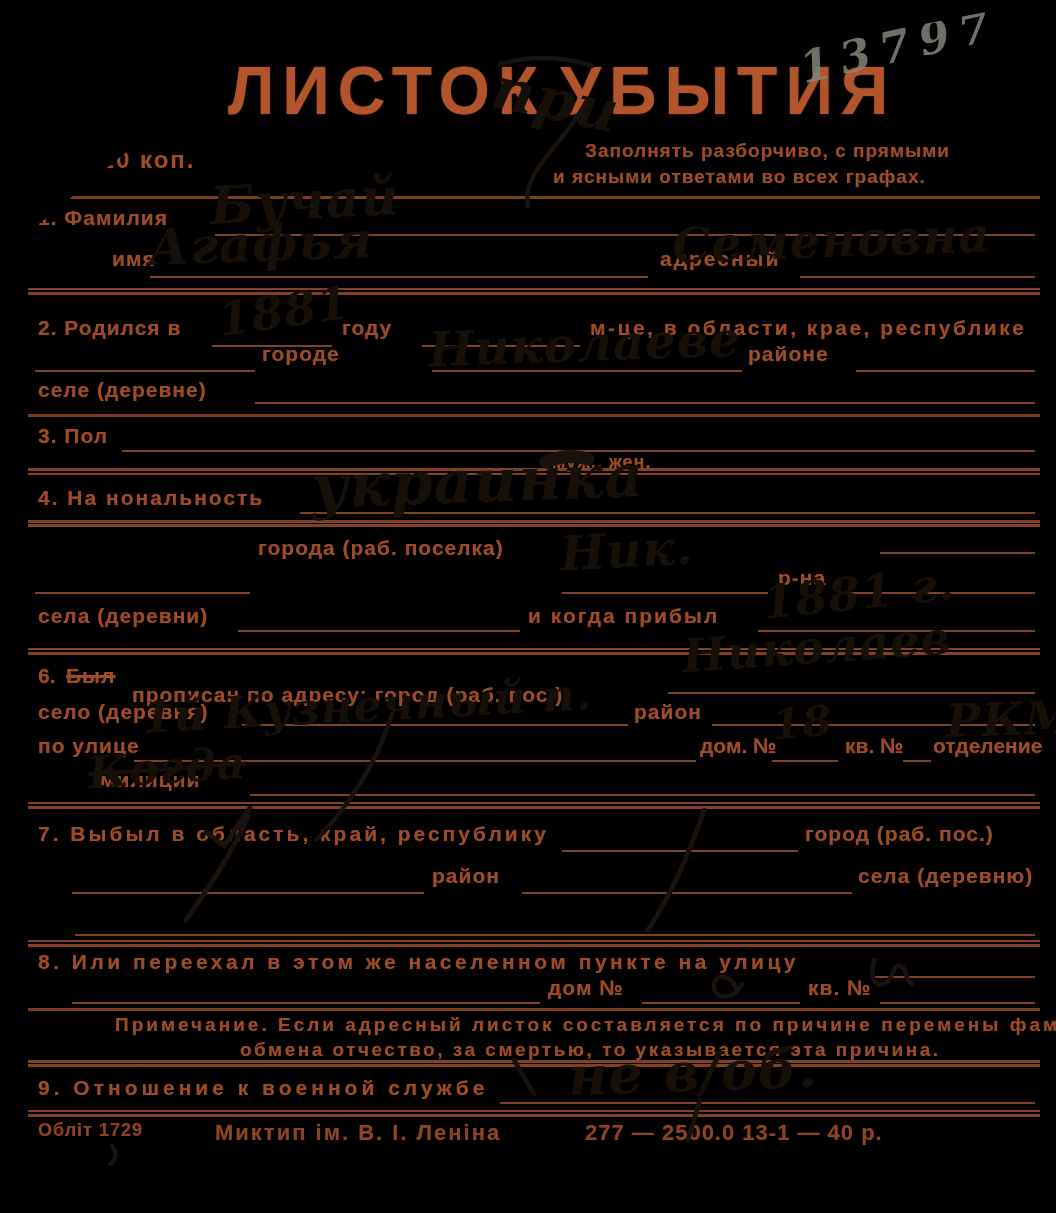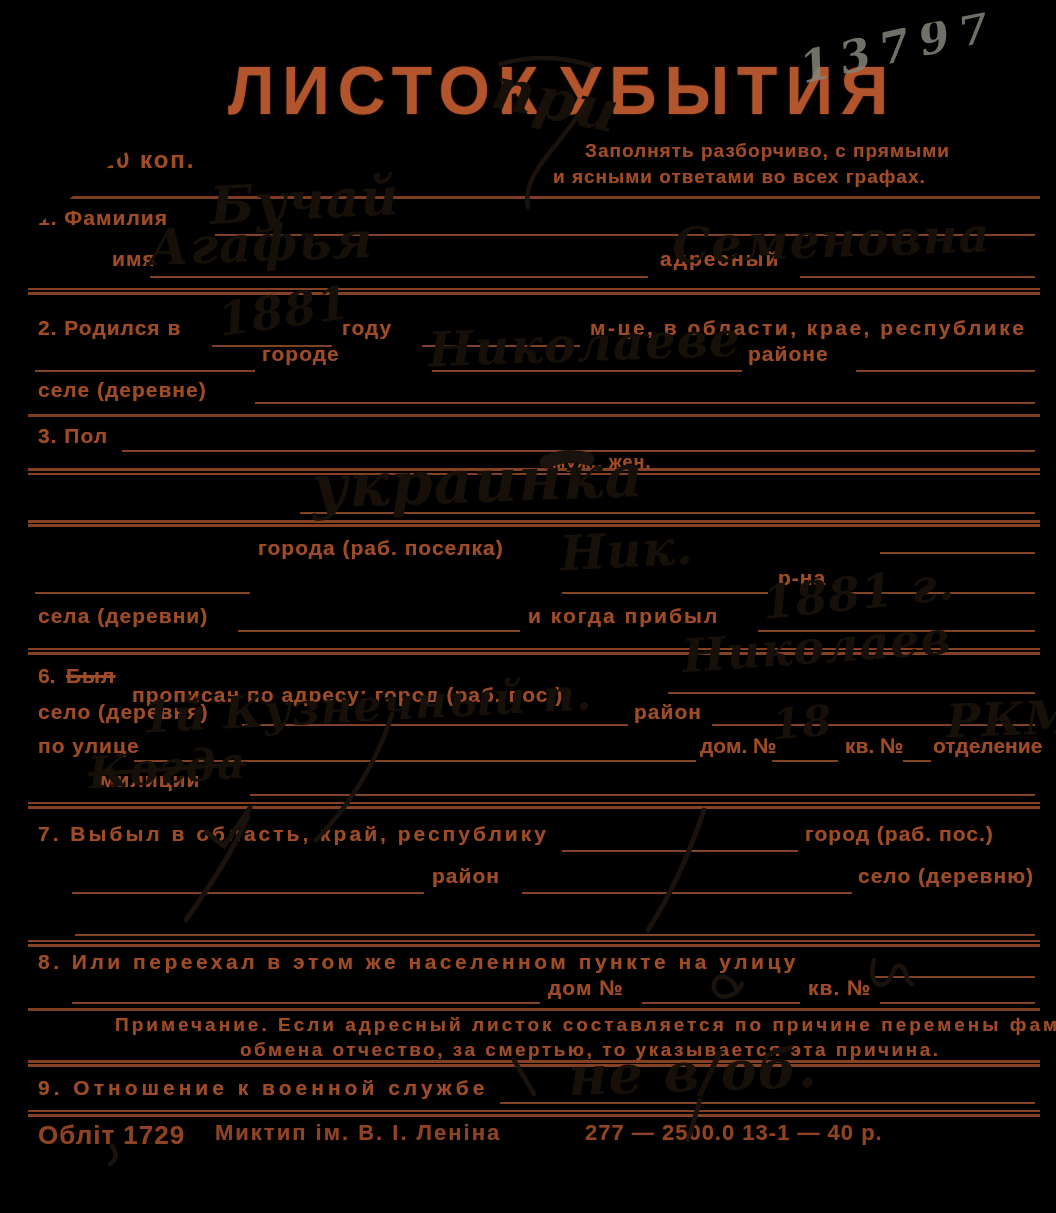--- a/index.html
+++ b/index.html
@@ -66,20 +66,21 @@
   <div class="ul" style="left:856px;width:179px;top:370px"></div>
   <span class="pr" style="left:38px;top:378px;font-size:21px;letter-spacing:1px">селе (деревне)</span>
   <div class="ul" style="left:255px;width:780px;top:402px"></div>
   <div class="rule1" style="top:414px"></div>
 
   <span class="pr" style="left:38px;top:424px;font-size:21px;letter-spacing:1px">3. Пол</span>
   <div class="ul" style="left:122px;width:913px;top:450px"></div>
   <span class="pr" style="left:552px;top:452px;font-size:18px;letter-spacing:1px">муж., жен.</span>
   <div class="rule2" style="top:468px"></div>
 
+  <span class="pr" style="left:38px;top:486px;font-size:21px;letter-spacing:2px">4. На нональность</span>
   <div class="ul" style="left:300px;width:735px;top:512px"></div>
   <div class="rule2" style="top:520px"></div>
 
   <div class="ul" style="left:880px;width:155px;top:552px"></div>
   <div class="ul" style="left:35px;width:215px;top:592px"></div>
   <span class="pr" style="left:258px;top:536px;font-size:21px;letter-spacing:1px">города (раб. поселка)</span>
   <div class="ul" style="left:562px;width:206px;top:592px"></div>
   <span class="pr" style="left:778px;top:566px;font-size:21px;letter-spacing:1px">р-на</span>
   <div class="ul" style="left:840px;width:195px;top:592px"></div>
   <span class="pr" style="left:38px;top:604px;font-size:21px;letter-spacing:1px">села (деревни)</span>
@@ -106,42 +107,42 @@
   <span class="pr" style="left:100px;top:768px;font-size:21px;letter-spacing:1px">милиции</span>
   <div class="ul" style="left:250px;width:785px;top:794px"></div>
   <div class="rule2" style="top:802px"></div>
 
   <span class="pr" style="left:38px;top:822px;font-size:21px;letter-spacing:3px">7. Выбыл в область, край, республику</span>
   <div class="ul" style="left:562px;width:236px;top:850px"></div>
   <span class="pr" style="left:805px;top:822px;font-size:21px;letter-spacing:1px">город (раб. пос.)</span>
   <div class="ul" style="left:72px;width:352px;top:892px"></div>
   <span class="pr" style="left:432px;top:864px;font-size:21px;letter-spacing:1px">район</span>
   <div class="ul" style="left:522px;width:330px;top:892px"></div>
-  <span class="pr" style="left:858px;top:864px;font-size:21px;letter-spacing:1px">село (деревню)</span>
+  <span class="pr" style="left:858px;top:864px;font-size:21px;letter-spacing:1px">села (деревню)</span>
   <div class="ul" style="left:75px;width:960px;top:934px"></div>
   <div class="rule2" style="top:940px"></div>
 
   <span class="pr" style="left:38px;top:950px;font-size:21px;letter-spacing:3.5px">8. Или переехал в этом же населенном пункте на улицу</span>
   <div class="ul" style="left:872px;width:163px;top:976px"></div>
   <div class="ul" style="left:72px;width:468px;top:1002px"></div>
   <span class="pr" style="left:548px;top:976px;font-size:21px;letter-spacing:1px">дом №</span>
   <div class="ul" style="left:642px;width:158px;top:1002px"></div>
   <span class="pr" style="left:808px;top:976px;font-size:21px;letter-spacing:1px">кв. №</span>
   <div class="ul" style="left:880px;width:155px;top:1002px"></div>
   <div class="rule1" style="top:1008px"></div>
 
   <span class="pr" style="left:115px;top:1014px;font-size:19px;letter-spacing:3px">Примечание. Если адресный листок составляется по причине перемены фамилии,</span>
   <span class="pr" style="left:240px;top:1039px;font-size:19px;letter-spacing:2.5px">обмена отчество, за смертью, то указывается эта причина.</span>
   <div class="rule2" style="top:1060px"></div>
 
   <span class="pr" style="left:38px;top:1076px;font-size:21px;letter-spacing:4px">9. Отношение к военной службе</span>
   <div class="ul" style="left:500px;width:535px;top:1102px"></div>
   <div class="rule2" style="top:1110px"></div>
 
-  <span class="pr" style="left:38px;top:1120px;font-size:26px;letter-spacing:1px;opacity:.9">Облiт 1729</span>
+  <span class="pr" style="left:38px;top:1120px;font-size:18px;letter-spacing:1px;opacity:.9">Облiт 1729</span>
   <span class="pr" style="left:215px;top:1120px;font-size:22px;letter-spacing:2px;opacity:.9">Миктип iм. В. I. Ленiна</span>
   <span class="pr" style="left:585px;top:1120px;font-size:22px;letter-spacing:1px;opacity:.9">277 — 2500.0   13-1 — 40 р.</span>
 
   <span class="hw" style="left:492px;top:66px;font-size:58px;transform:rotate(12deg)">при</span>
   <span class="hw" style="left:210px;top:170px;font-size:52px;transform:rotate(-3deg)">Бучай</span>
   <span class="hw" style="left:148px;top:214px;font-size:50px;transform:rotate(-2deg)">Агафья</span>
   <span class="hw" style="left:672px;top:212px;font-size:48px;transform:rotate(-2deg)">Семеновна</span>
   <span class="hw" style="left:218px;top:284px;font-size:46px;transform:rotate(-8deg)">1881</span>
   <span class="hw" style="left:428px;top:316px;font-size:48px;transform:rotate(-2deg)">Николаеве</span>
   <span class="hw" style="left:312px;top:446px;font-size:60px;transform:rotate(-2deg)">украинка</span>

